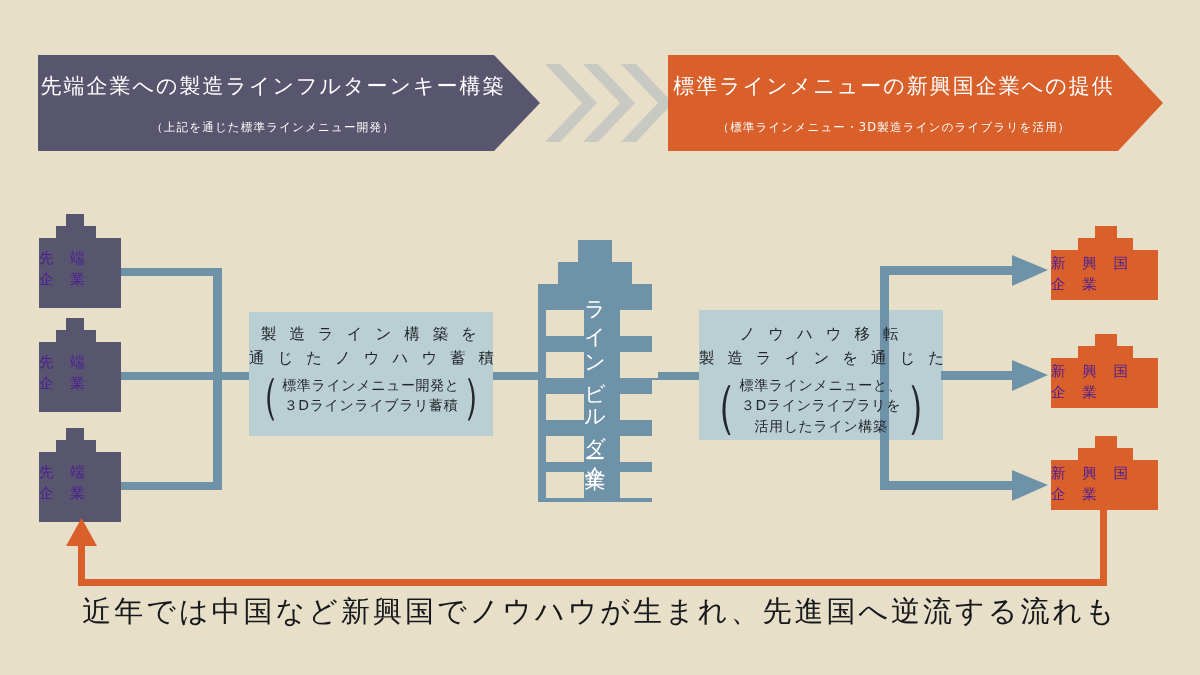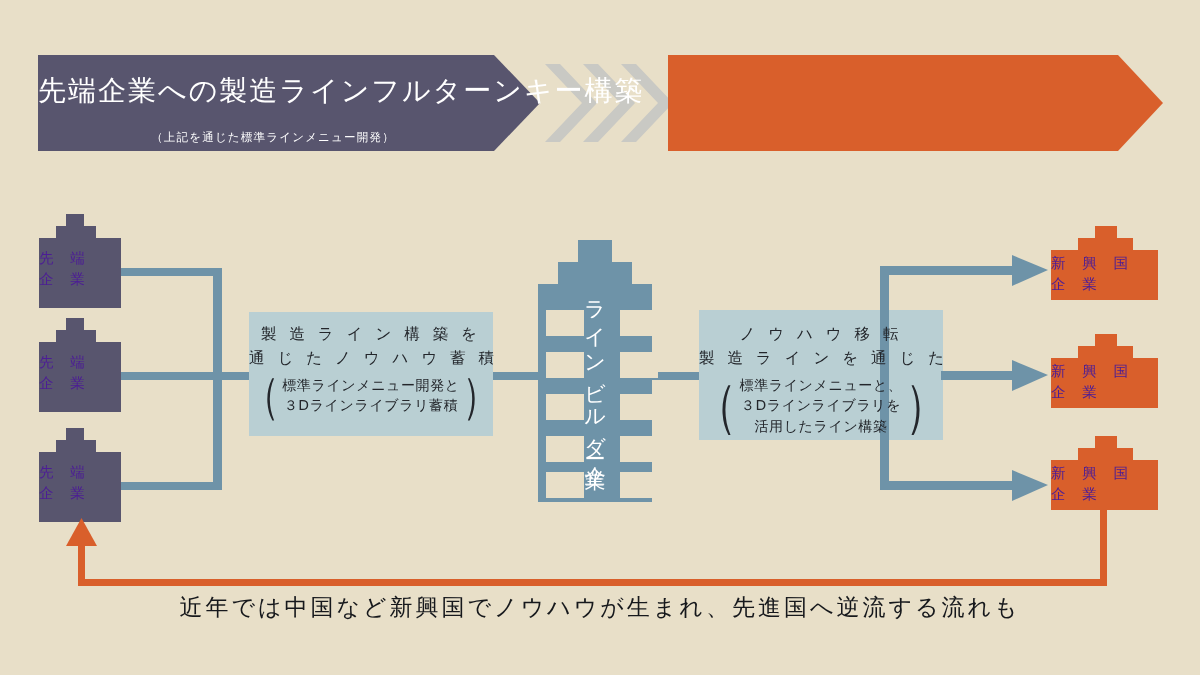--- a/index.html
+++ b/index.html
@@ -27,21 +27,21 @@
   }
 
   
   .banner-text {
     position: absolute;
     text-align: center;
     color: #ffffff;
     pointer-events: none;
   }
   .banner-main {
-    font-size: 28px;
+    font-size: 21px;
     letter-spacing: 2px;
     font-weight: 400;
     white-space: nowrap;
   }
   .banner-sub {
     font-size: 11.5px;
     letter-spacing: 1.2px;
     margin-top: 20px;
     white-space: nowrap;
   }
@@ -112,21 +112,21 @@
     pointer-events: none;
   }
 
   
   .footer-caption {
     position: absolute;
     left: 0;
     top: 592px;
     width: 1200px;
     text-align: center;
-    font-size: 23px;
+    font-size: 29px;
     letter-spacing: 3px;
     color: #16181c;
     white-space: nowrap;
   }
 </style>
 </head>
 <body>
 
 <div id="stage">
 
@@ -233,20 +233,24 @@
       <rect x="78" y="535" width="7" height="51"></rect>
     </g>
     <polygon points="81.5,518 97,546 66,546" fill="#d95f2b"></polygon>
   </svg>
 
   <div class="banner-text" style="left:38px; top:72px; width:470px;">
     <div class="banner-main">先端企業への製造ラインフルターンキー構築</div>
     <div class="banner-sub">（上記を通じた標準ラインメニュー開発）</div>
   </div>
 
+  <div class="banner-text" style="left:668px; top:72px; width:452px;">
+    <div class="banner-main">標準ラインメニューの新興国企業への提供</div>
+    <div class="banner-sub">（標準ラインメニュー・3D製造ラインのライブラリを活用）</div>
+  </div>
 
   <div class="procbox-text" style="left:249px; top:322px; width:244px;">
     <div class="procbox-title">製 造 ラ イ ン 構 築 を</div>
     <div class="procbox-title">通 じ た ノ ウ ハ ウ 蓄 積</div>
     <div class="paren-wrap">
       <span class="paren">（</span>
       <span>
         <div class="procbox-sub">標準ラインメニュー開発と</div>
         <div class="procbox-sub">３Dラインライブラリ蓄積</div>
       </span>

